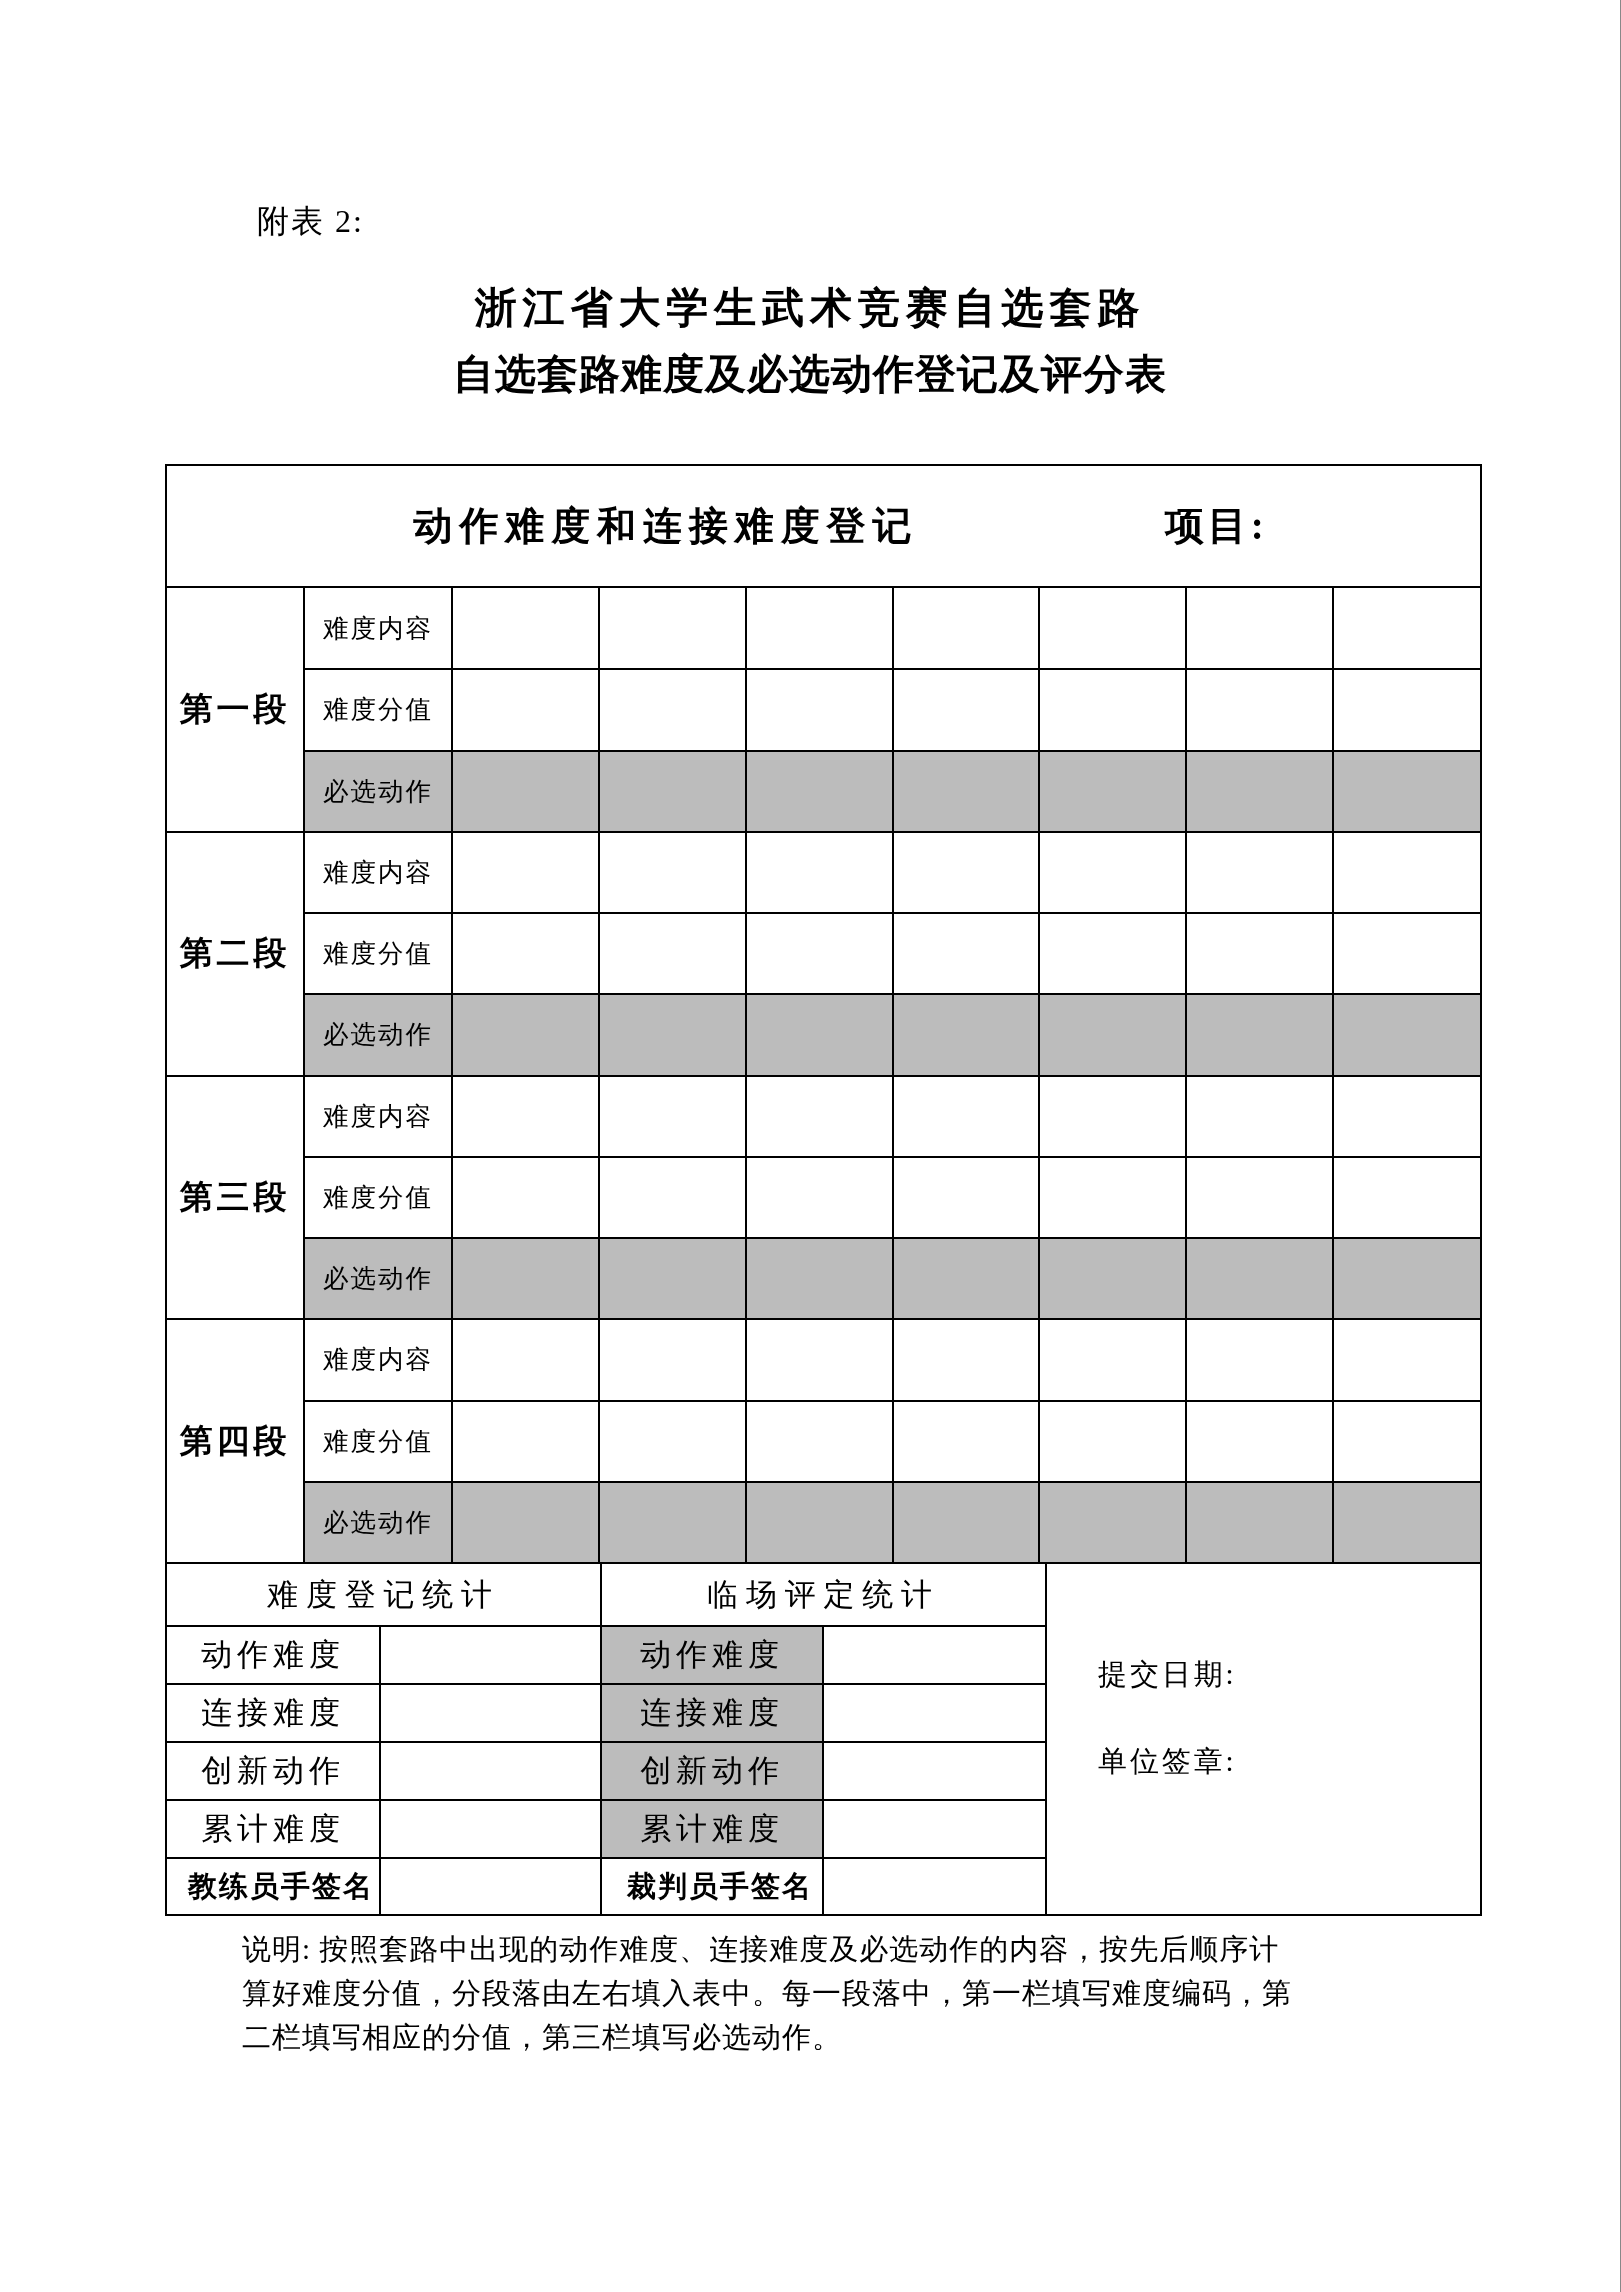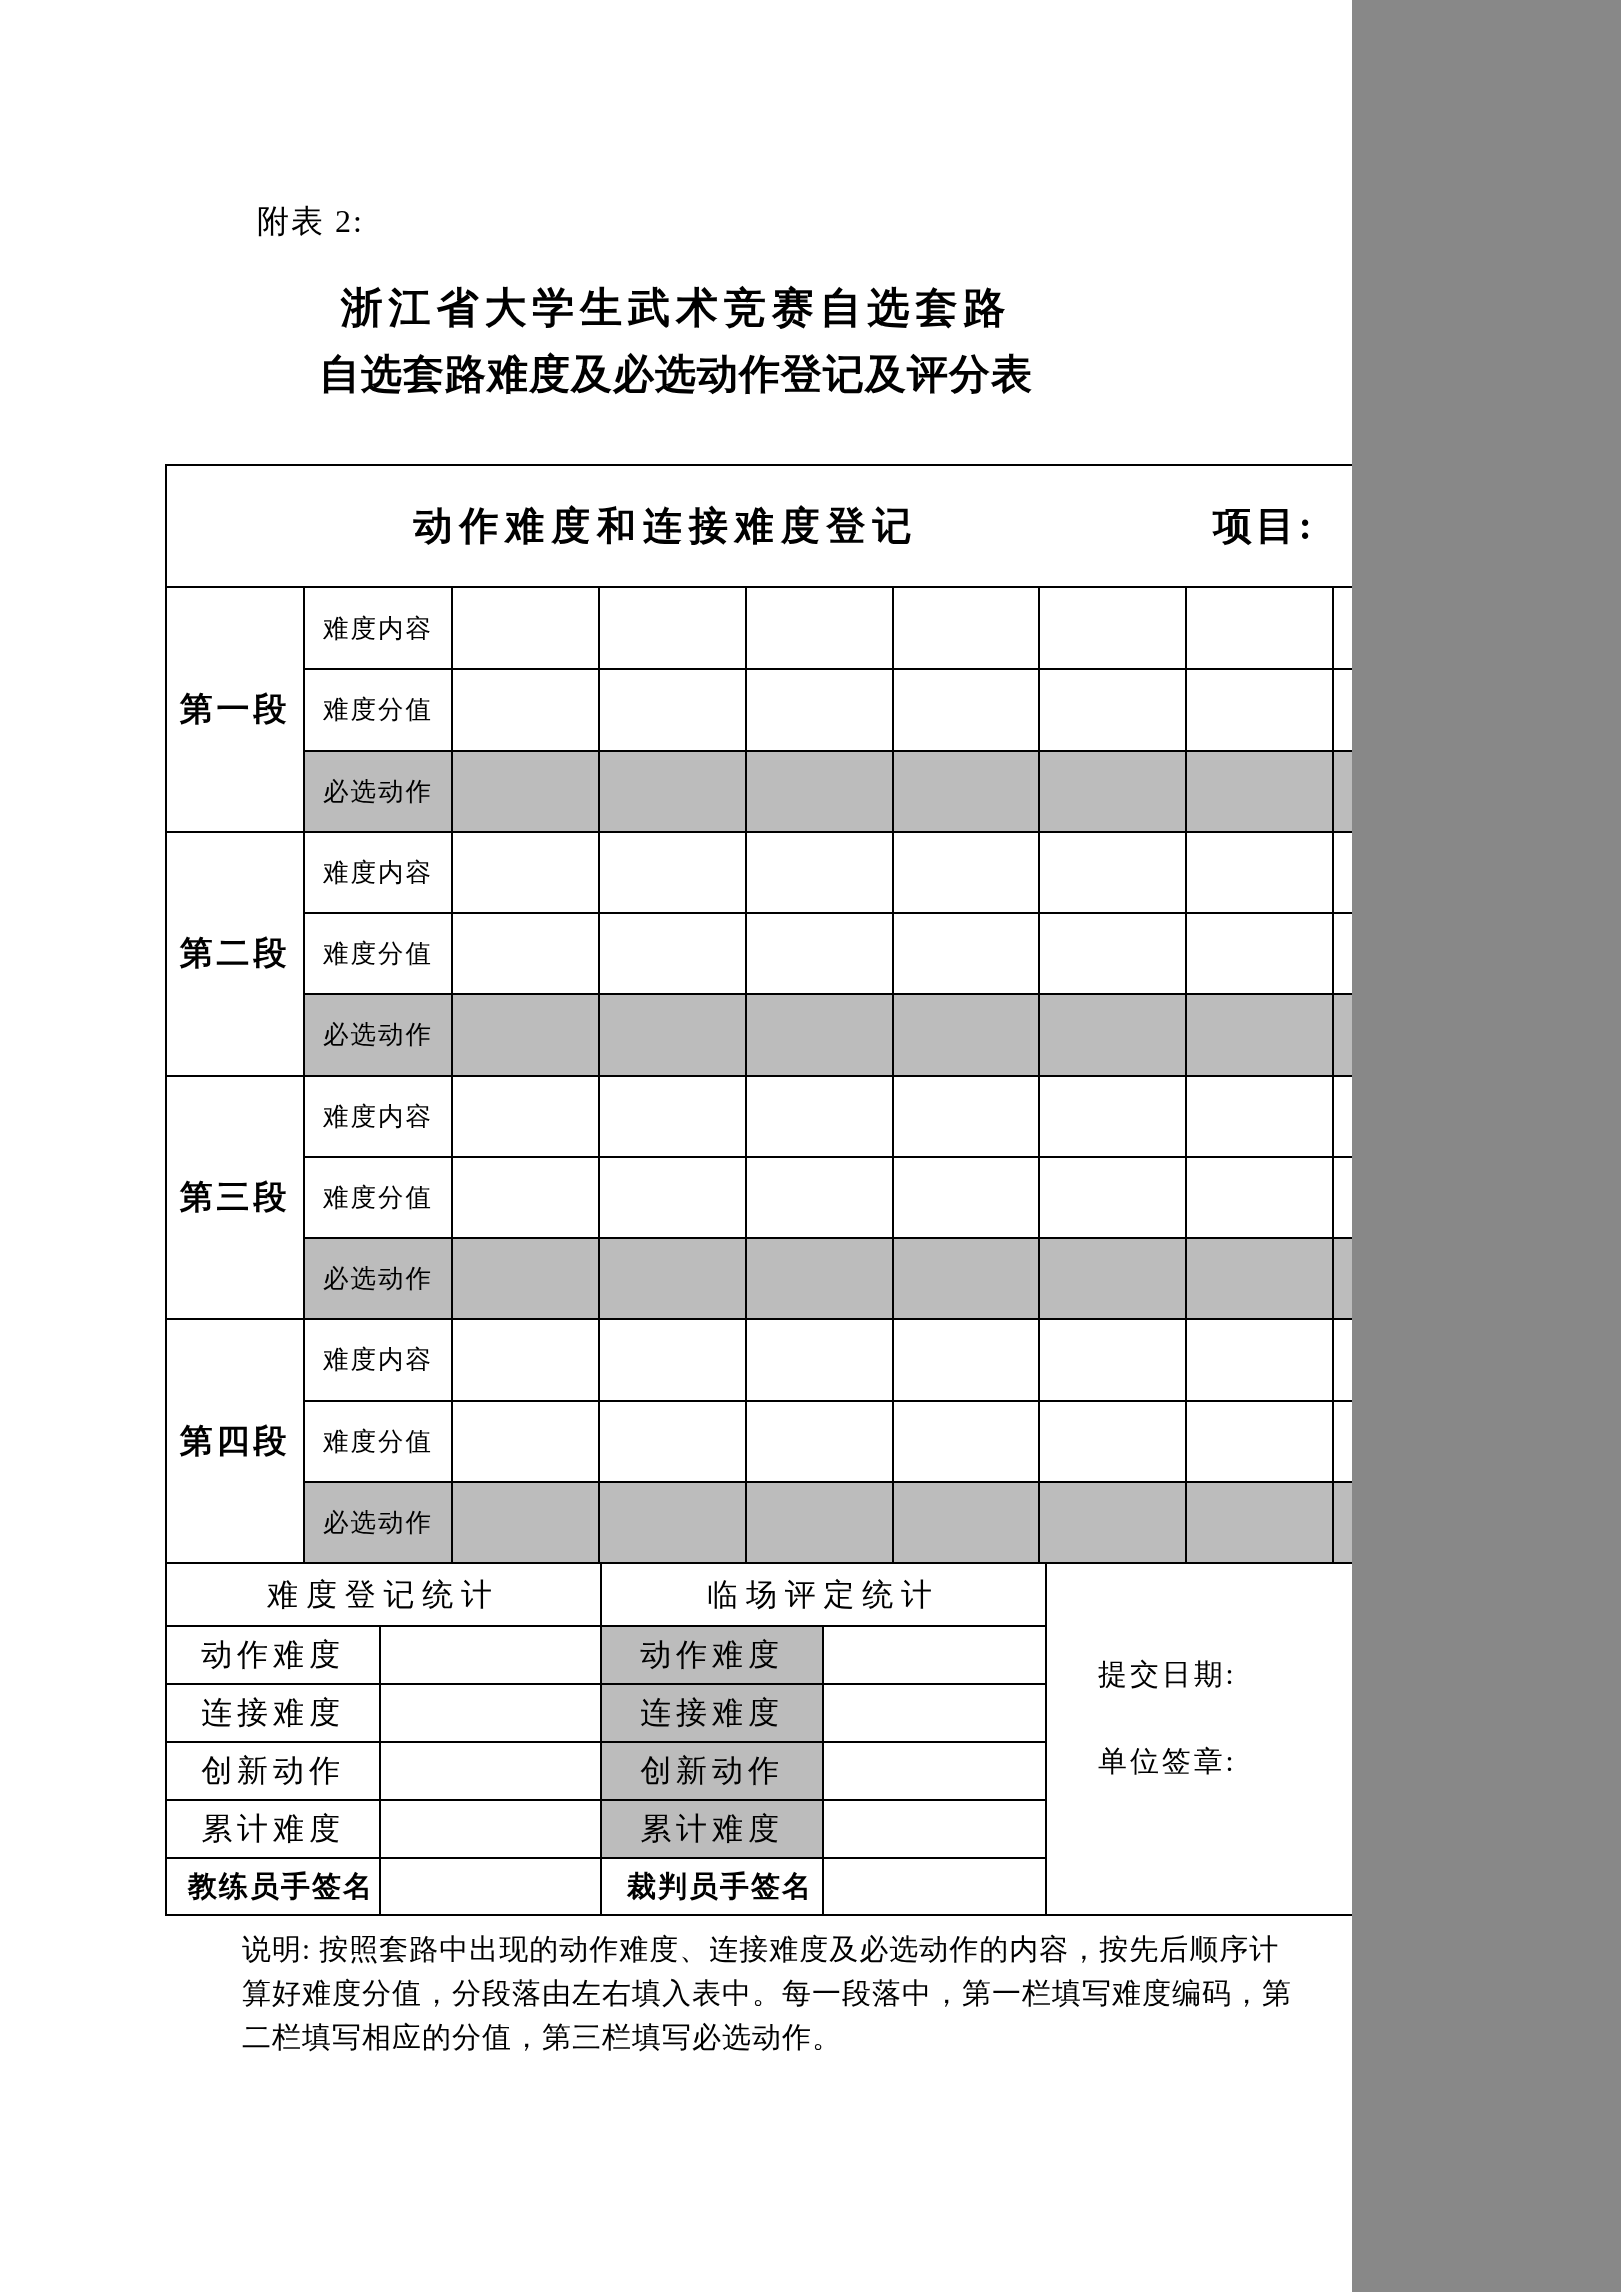--- a/index.html
+++ b/index.html
@@ -4,21 +4,21 @@
 <style>
   :root{
     --shade:#bcbcbc;
     --ink:#000000;
     --paper:#ffffff;
   }
   *{box-sizing:border-box;margin:0;padding:0;}
   html,body{background:#888;}
   .sheet{
     position:relative;
-    width:1352px;height:2293px;
+    width:1620px;height:2293px;
     background:var(--paper);
     color:var(--ink);
     font-family:"Liberation Serif","DejaVu Serif",serif;
     overflow:hidden;
   }
   
   .appendix{
     position:absolute;left:257px;top:200px;
     font-size:32px;letter-spacing:2px;
   }
@@ -43,21 +43,20 @@
 
   
   .form-box{
     position:absolute;left:165px;top:464px;
     width:1317px;height:1452px;
     border:2.9px solid var(--ink);
   }
   .form-header{
     height:122px;display:flex;align-items:center;
     border-bottom:2.9px solid var(--ink);
-    gap:48px;
   }
   .fh-title{
     width:76%;text-align:center;
     font-weight:bold;font-size:39px;letter-spacing:6.9px;
   }
   .fh-project{
     flex:1;font-weight:bold;font-size:39px;letter-spacing:3.9px;
   }
 
   

